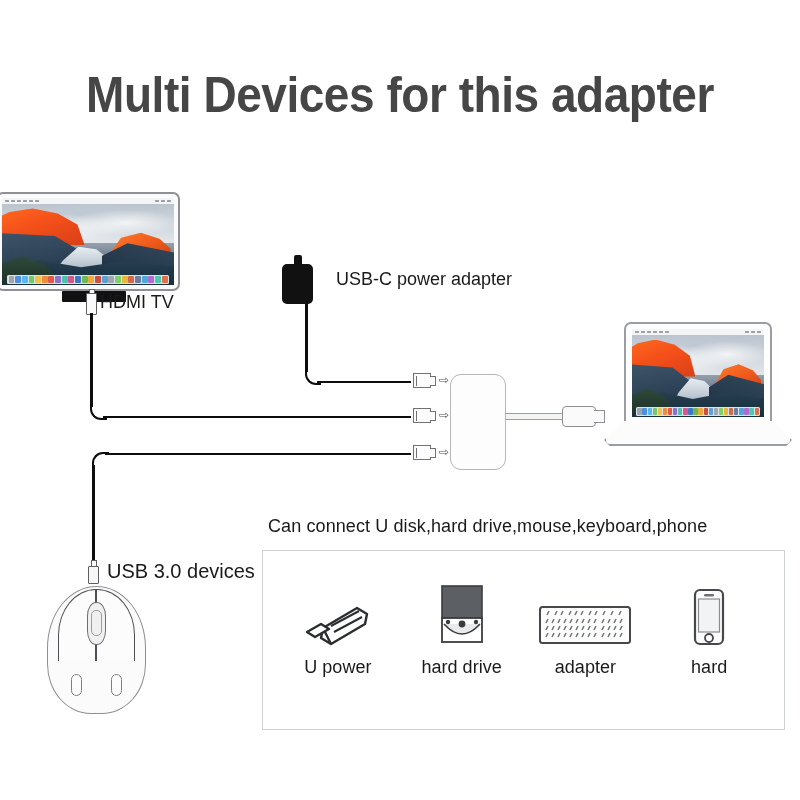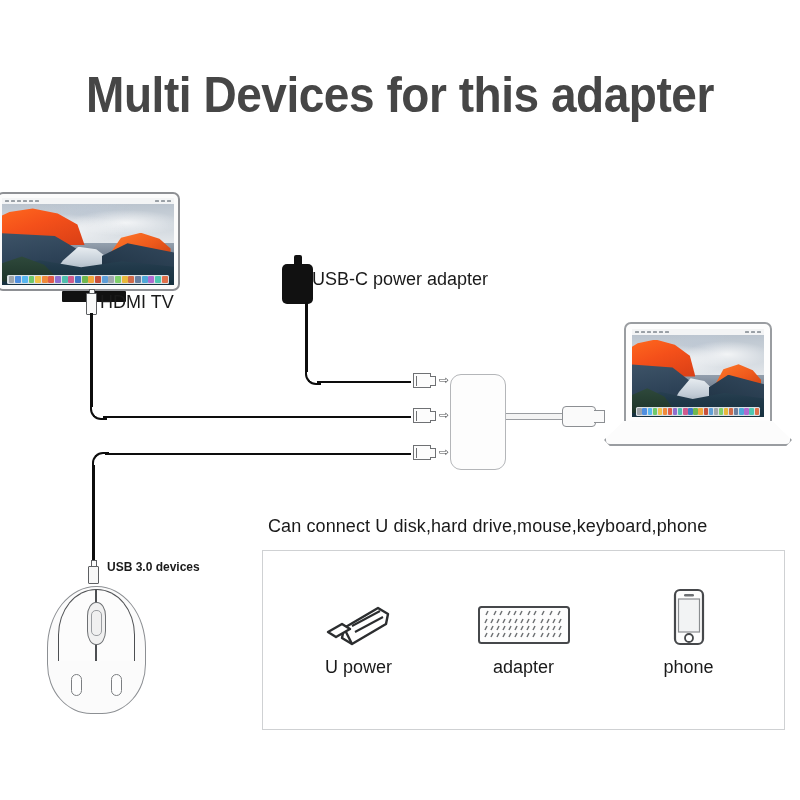--- a/index.html
+++ b/index.html
@@ -484,22 +484,22 @@
   .dev-label {
     margin-top: 11px;
     font-family: "Liberation Sans", "DejaVu Sans", sans-serif;
     font-size: 18px;
     color: #1a1a1a;
     white-space: nowrap;
   }
 
   
   #lbl-hdmi    { left: 100px; top: 292px; font-size: 18px; }
-  #lbl-power   { left: 312px; top: 269px; font-size: 18px; }
-  #lbl-usb3    { left: 107px; top: 560px; font-size: 12px; font-weight: bold; }
+  #lbl-power   { left: 336px; top: 269px; font-size: 18px; }
+  #lbl-usb3    { left: 107px; top: 560px; font-size: 20px; }
   #lbl-can     { left: 268px; top: 516px; font-size: 18px; letter-spacing: .1px; }
 </style>
 </head>
 <body>
 
 <div id="stage">
 
   <div class="title">Multi Devices for this adapter</div>
 
   <div id="tv">
@@ -687,20 +687,33 @@
             <path d="M22 30 L30 46" fill="none"></path>
             <path d="M6 34 L20 26 L28 31 L14 39 Z"></path>
           </g>
           <path d="M30 28 L58 13" fill="none" stroke="#2b2d2f" stroke-width="2"></path>
           <path d="M33 34 L61 19" fill="none" stroke="#2b2d2f" stroke-width="2"></path>
         </svg>
       </div>
       <div class="dev-label">U power</div>
     </div>
 
+    <div class="dev-cell">
+      <div class="dev-icon">
+        <svg width="52" height="62" viewBox="0 0 52 62">
+          <rect x="6" y="2" width="40" height="32" fill="#5c5f63" stroke="#3a3c3f" stroke-width="1.6"></rect>
+          <rect x="6" y="34" width="40" height="24" fill="#ffffff" stroke="#3a3c3f" stroke-width="1.8"></rect>
+          <path d="M8 40 Q26 60 44 40" fill="#e9eaec" stroke="#3a3c3f" stroke-width="1.6"></path>
+          <circle cx="12" cy="38" r="2.2" fill="#3a3c3f"></circle>
+          <circle cx="40" cy="38" r="2.2" fill="#3a3c3f"></circle>
+          <circle cx="26" cy="40" r="3.4" fill="#3a3c3f"></circle>
+        </svg>
+      </div>
+      <div class="dev-label">hard drive</div>
+    </div>
 
 
     <div class="dev-cell">
       <div class="dev-icon">
         <svg width="94" height="42" viewBox="0 0 94 42">
           <rect x="2" y="3" width="90" height="36" rx="2.5" fill="#fdfdfd" stroke="#46484b" stroke-width="2"></rect>
           <g fill="none" stroke="#6e7174" stroke-width="1.5">
             <g>
               <path d="M9 11 l2 -4 M17 11 l2 -4 M23 11 l2 -4 M31 11 l2 -4 M37 11 l2 -4 M43 11 l2 -4 M51 11 l2 -4 M57 11 l2 -4 M65 11 l2 -4 M73 11 l2 -4 M81 11 l2 -4"></path>
               <path d="M8 19 l2 -4 M14 19 l2 -4 M20 19 l2 -4 M26 19 l2 -4 M32 19 l2 -4 M38 19 l2 -4 M44 19 l2 -4 M50 19 l2 -4 M56 19 l2 -4 M64 19 l2 -4 M70 19 l2 -4 M76 19 l2 -4 M82 19 l2 -4"></path>
@@ -715,17 +728,17 @@
 
     <div class="dev-cell">
       <div class="dev-icon">
         <svg width="34" height="58" viewBox="0 0 34 58">
           <rect x="3" y="2" width="28" height="54" rx="5" fill="#fdfdfd" stroke="#46484b" stroke-width="2.2"></rect>
           <rect x="6.5" y="11" width="21" height="33" fill="#f2f3f4" stroke="#8a8d90" stroke-width="1.2"></rect>
           <rect x="12" y="6" width="10" height="2.4" rx="1.2" fill="#6e7174"></rect>
           <circle cx="17" cy="50" r="4" fill="#ffffff" stroke="#46484b" stroke-width="1.8"></circle>
         </svg>
       </div>
-      <div class="dev-label">phone</div>
+      <div class="dev-label">hard</div>
     </div>
 
   </div>
 </div>
 
 </body></html>

